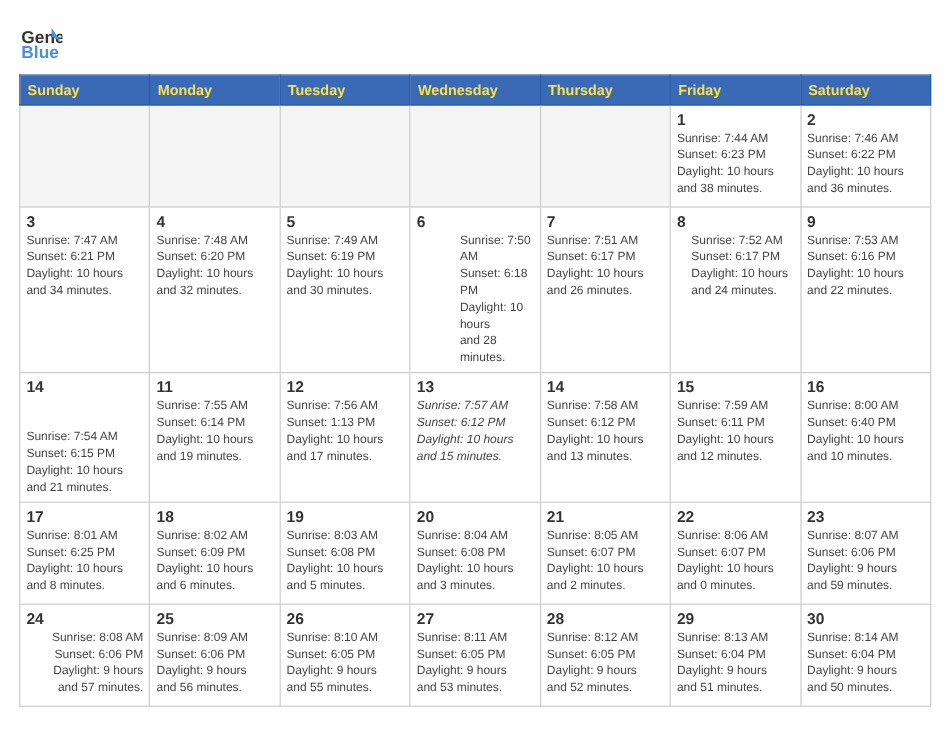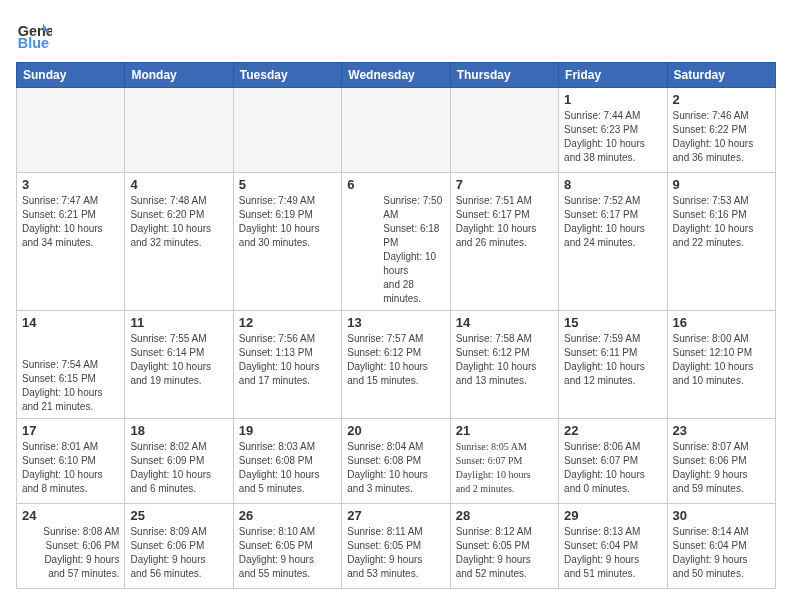--- a/index.html
+++ b/index.html
@@ -36,21 +36,21 @@
     .location {
       font-size: 14px;
       color: #555;
     }
     .calendar {
       width: 100%;
       border-collapse: collapse;
     }
     .calendar th {
       background: #3a6ab5;
-      color: #ffffff;
+      color: #fde047;
       font-size: 12px;
       font-weight: bold;
       padding: 5px 6px;
       text-align: left;
       border: 1px solid #2a5aa5;
     }
     .calendar td {
       width: calc(100% / 7);
       vertical-align: top;
       border: 1px solid #ccc;
@@ -161,21 +161,21 @@
         </td>
         <td>
           <div class="day-num">7</div>
           <div class="day-info" style="white-space: pre-line;">Sunrise: 7:51 AM
 Sunset: 6:17 PM
 Daylight: 10 hours
 and 26 minutes.</div>
         </td>
         <td>
           <div class="day-num">8</div>
-          <div class="day-info" style="white-space: pre-line;">Sunrise: 7:52 AM
+          <div class="day-info" style="white-space: pre-line; margin-left: 12px;">Sunrise: 7:52 AM
 Sunset: 6:17 PM
 Daylight: 10 hours
 and 24 minutes.</div>
         </td>
         <td>
           <div class="day-num">9</div>
           <div class="day-info" style="white-space: pre-line;">Sunrise: 7:53 AM
 Sunset: 6:16 PM
 Daylight: 10 hours
 and 22 minutes.</div>
@@ -198,21 +198,21 @@
         </td>
         <td>
           <div class="day-num">12</div>
           <div class="day-info" style="white-space: pre-line;">Sunrise: 7:56 AM
 Sunset: 1:13 PM
 Daylight: 10 hours
 and 17 minutes.</div>
         </td>
         <td>
           <div class="day-num">13</div>
-          <div class="day-info" style="white-space: pre-line;">Sunrise: 7:57 AM
+          <div class="day-info" style="white-space: pre-line; font-style: italic;">Sunrise: 7:57 AM
 Sunset: 6:12 PM
 Daylight: 10 hours
 and 15 minutes.</div>
         </td>
         <td>
           <div class="day-num">14</div>
           <div class="day-info" style="white-space: pre-line;">Sunrise: 7:58 AM
 Sunset: 6:12 PM
 Daylight: 10 hours
 and 13 minutes.</div>
@@ -220,30 +220,30 @@
         <td>
           <div class="day-num">15</div>
           <div class="day-info" style="white-space: pre-line;">Sunrise: 7:59 AM
 Sunset: 6:11 PM
 Daylight: 10 hours
 and 12 minutes.</div>
         </td>
         <td>
           <div class="day-num">16</div>
           <div class="day-info" style="white-space: pre-line;">Sunrise: 8:00 AM
-Sunset: 12:10 PM
+Sunset: 6:40 PM
 Daylight: 10 hours
 and 10 minutes.</div>
         </td>
       </tr>
       <tr>
         <td>
           <div class="day-num">17</div>
           <div class="day-info" style="white-space: pre-line;">Sunrise: 8:01 AM
-Sunset: 6:10 PM
+Sunset: 6:25 PM
 Daylight: 10 hours
 and 8 minutes.</div>
         </td>
         <td>
           <div class="day-num">18</div>
           <div class="day-info" style="white-space: pre-line;">Sunrise: 8:02 AM
 Sunset: 6:09 PM
 Daylight: 10 hours
 and 6 minutes.</div>
         </td>
@@ -256,21 +256,21 @@
         </td>
         <td>
           <div class="day-num">20</div>
           <div class="day-info" style="white-space: pre-line;">Sunrise: 8:04 AM
 Sunset: 6:08 PM
 Daylight: 10 hours
 and 3 minutes.</div>
         </td>
         <td>
           <div class="day-num">21</div>
-          <div class="day-info" style="white-space: pre-line; font-family: Liberation Serif, serif;">Sunrise: 8:05 AM
+          <div class="day-info" style="white-space: pre-line;">Sunrise: 8:05 AM
 Sunset: 6:07 PM
 Daylight: 10 hours
 and 2 minutes.</div>
         </td>
         <td>
           <div class="day-num">22</div>
           <div class="day-info" style="white-space: pre-line;">Sunrise: 8:06 AM
 Sunset: 6:07 PM
 Daylight: 10 hours
 and 0 minutes.</div>

